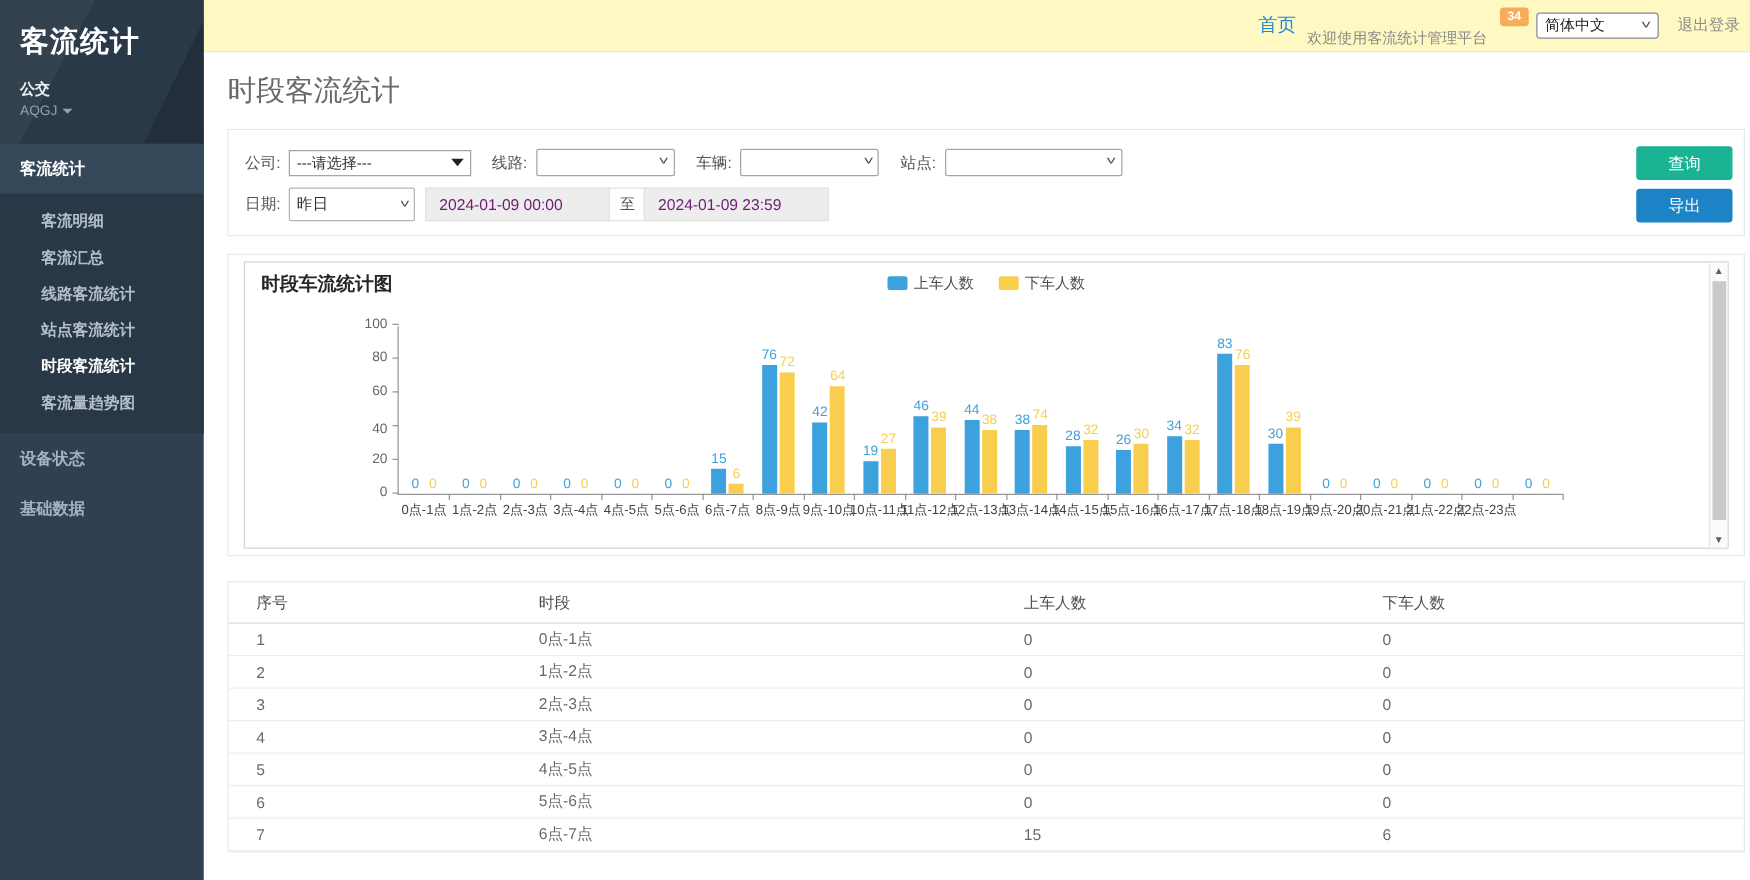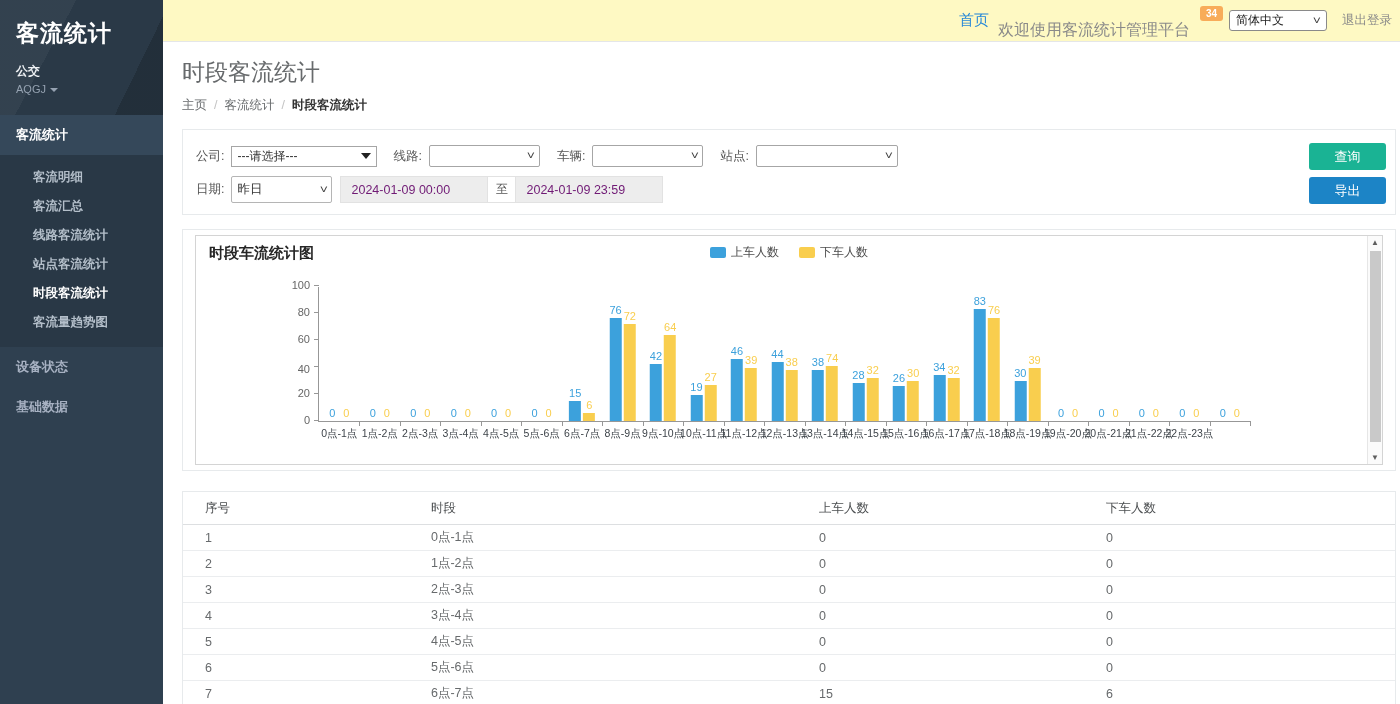--- a/index.html
+++ b/index.html
@@ -22,21 +22,21 @@
   .menu-section-header { background:#35485a; color:#fff; font-size:13px; font-weight:bold; padding:11px 16px; cursor:pointer; }
   .submenu { background:#293846; padding:8px 0 10px 0; }
   .sub-item { padding:6px 10px 6px 33px; font-size:12.5px; font-weight:600; color:#b4bfca; cursor:pointer; }
   .sub-item.active { color:#ffffff; }
   .menu-item { padding:11px 16px; font-size:13px; font-weight:bold; color:#a7b1c2; cursor:pointer; }
 
   
   .main { flex:1; display:flex; flex-direction:column; height:704px; overflow:hidden; }
   .topbar { height:42px; min-height:42px; background:#fef9c3; border-bottom:1px solid #e4e6e8; display:flex; align-items:center; justify-content:flex-end; padding-right:6px; }
   .home-link { color:#2789d8; font-size:15px; margin-right:9px; cursor:pointer; }
-  .welcome-text { color:#8a8a8a; font-size:16px; margin-right:10px;margin-top:20px; }
+  .welcome-text { color:#8a8a8a; font-size:12px; margin-right:10px;margin-top:20px; }
   .notif-badge { background:#f8ac59; color:#fff; font-size:10px; font-weight:bold; border-radius:3px; padding:2px 6px; transform:translateY(-7px); margin-right:6px; }
   .lang-select { width:98px; height:21px; background:#fff; border:1px solid #8a8a8a; border-radius:3px; display:flex; align-items:center; justify-content:space-between; padding:0 6px; font-size:12px; color:#222; cursor:pointer; margin-right:15px; }
   .logout-link { color:#8a8a8a; font-size:12.5px; cursor:pointer; margin-right:2px; }
 
   .page-heading { background:#fff; padding:15px 0 15px 19px; }
   .page-title { color:#676a6c; font-size:23px; font-weight:400; }
   .breadcrumb { margin-top:9px; font-size:12.5px; color:#676a6c; }
   .breadcrumb .sep { color:#c3c3c3; margin:0 7px; }
   .breadcrumb .bc-link { color:#676a6c; cursor:pointer; }
   .breadcrumb .bc-current { color:#333; font-weight:bold; }
@@ -126,23 +126,20 @@
     <span class="notif-badge">34</span>
     <div class="lang-select">
       <span>简体中文</span>
       <span class="chev">˅</span>
     </div>
     <span class="logout-link">退出登录</span>
   </div>
 
   <div class="page-heading">
     <div class="page-title">时段客流统计</div>
-    <div class="breadcrumb">
-      <span class="bc-link">主页</span><span class="sep">/</span><span class="bc-link">客流统计</span><span class="sep">/</span><span class="bc-current">时段客流统计</span>
-    </div>
   </div>
 
   <div class="content">
 
     <div class="filter-panel">
       <div class="filter-row">
         <span class="f-label">公司:</span>
         <div class="sel sel-company">
           <span>---请选择---</span>
           <span class="tri-solid"></span>

